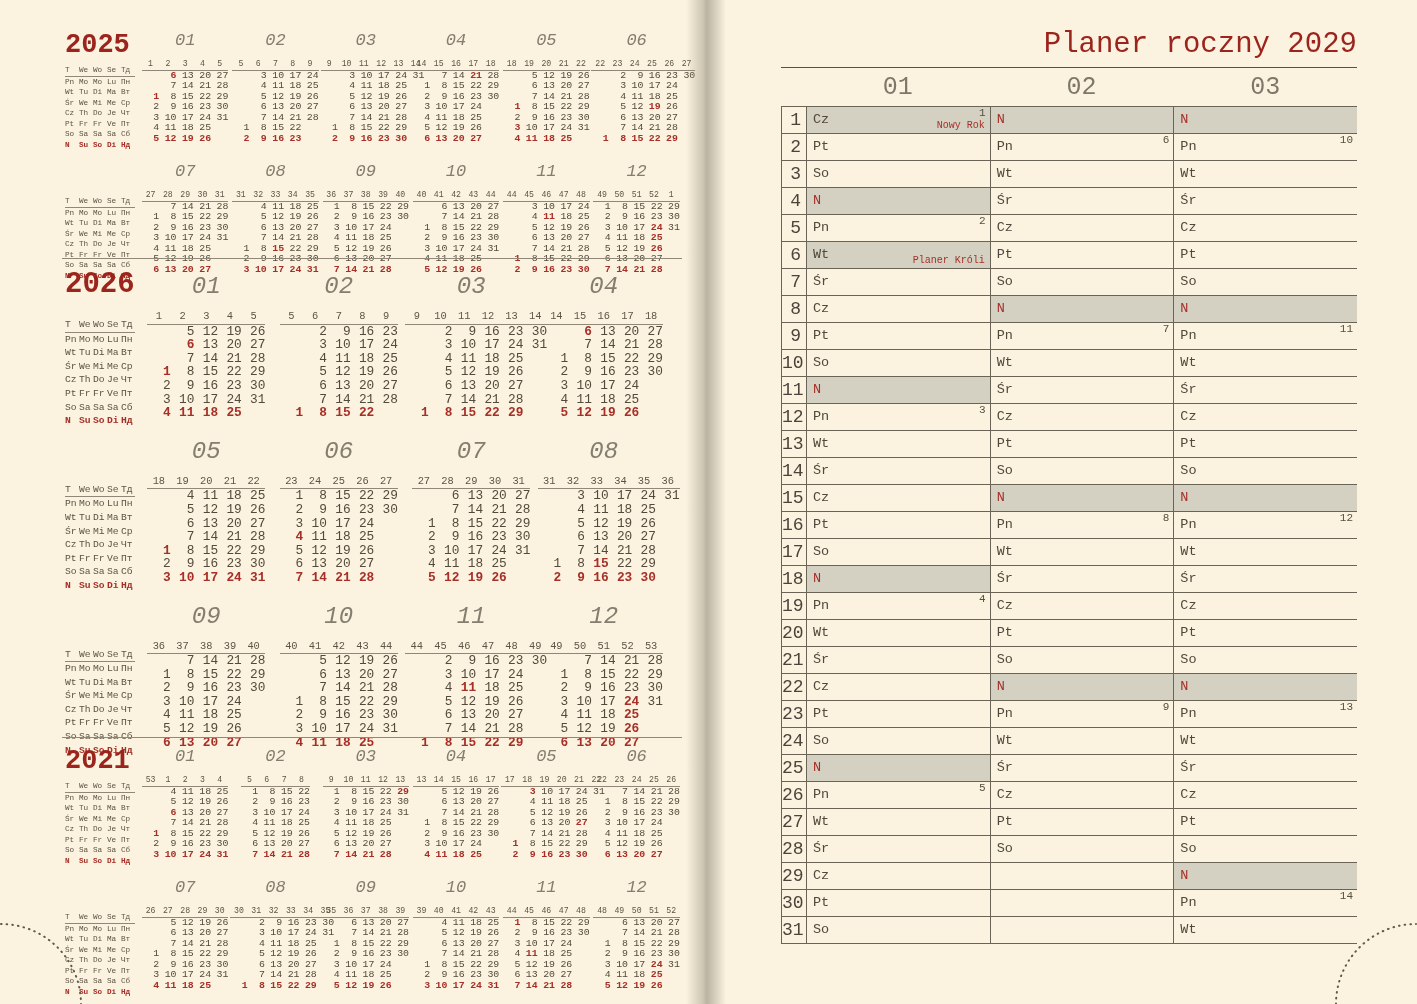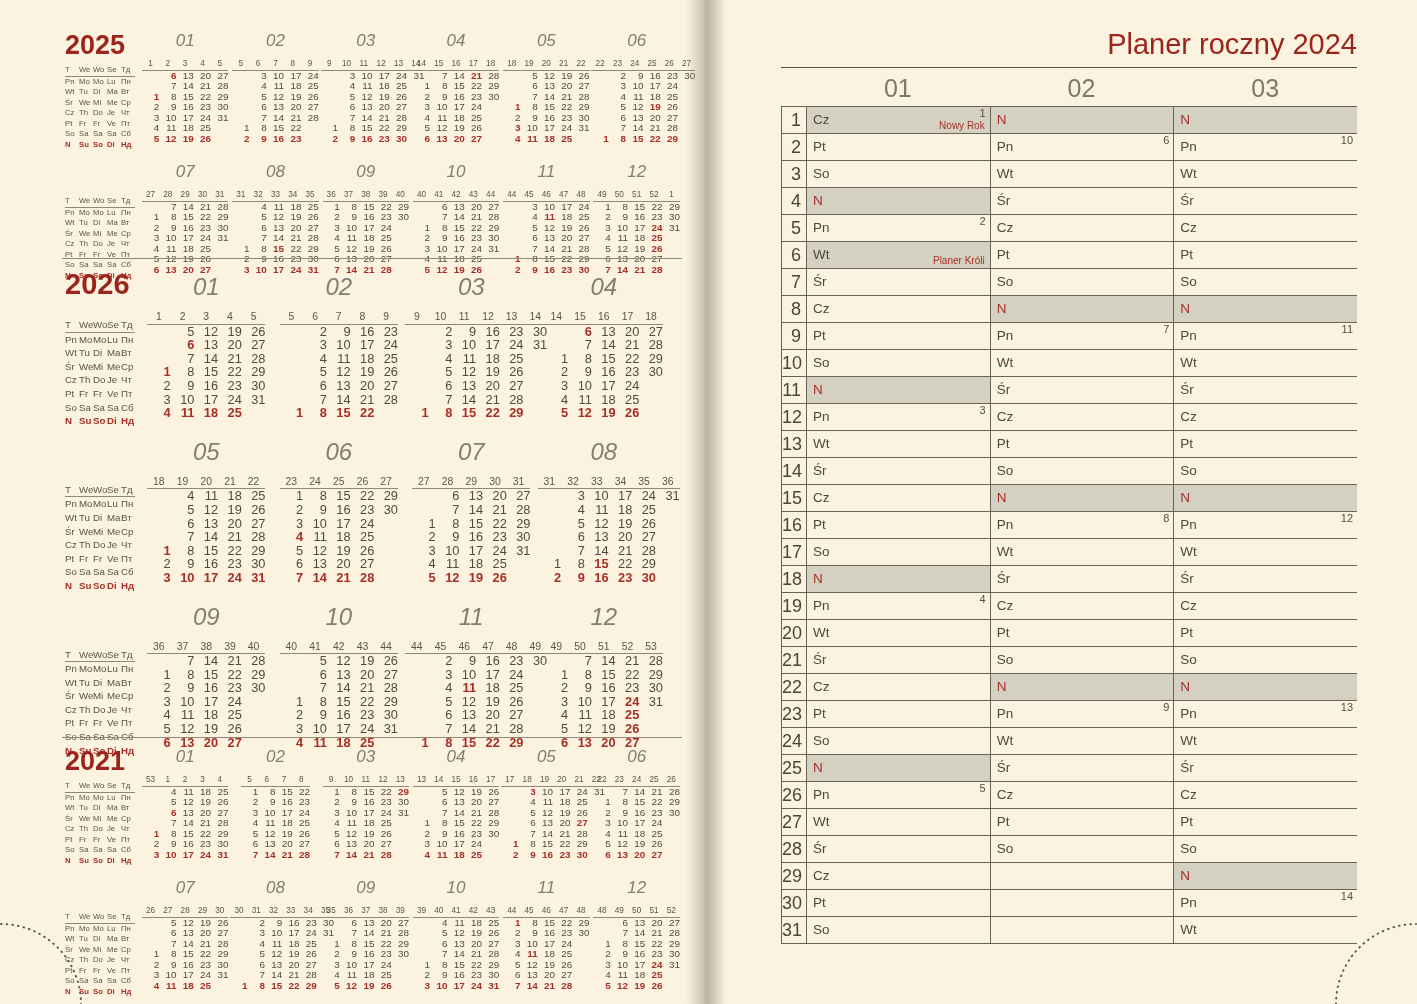--- a/index.html
+++ b/index.html
@@ -1,17 +1,17 @@
 <!DOCTYPE html>
 <html><head>
 <meta charset="utf-8">
 <style>
   html,body{margin:0;padding:0;}
   .spread{position:relative;width:1417px;height:1004px;background:#fbf2df;overflow:hidden;
-    font-family:Liberation Sans, sans-serif;
+    font-family:Liberation Mono, monospace;
     --red:#a63028;--red-deep:#9b241d;--ink:#544a3b;--gray:#837e6f;--line:#6a6456;--rule:#8f8878;--shade:#d4d0c2;}
   
   .left-page{position:absolute;left:65px;top:0;width:620px;height:1004px;}
   .year-block{position:absolute;left:0;width:620px;}
   .year-label{position:absolute;left:0;top:0;font-weight:bold;color:var(--red-deep);}
   .small .year-label{font-size:27px;}
   .large .year-label{font-size:29px;top:-4px;}
   .small{--colw:17.3px;--rowh:10.5px;--datef:9.9px;--wkf:8.2px;--wdf:7.7px;--labh:21px;--labm:2px;--labf:17px;--slot:90.3px;}
   .large{--colw:23.7px;--rowh:13.6px;--datef:12.8px;--wkf:10.4px;--wdf:9.7px;--labh:30px;--labm:4px;--labf:24px;--slot:132.5px;}
   .month-row{display:flex;margin-bottom:9px;}
@@ -625,21 +625,21 @@
               <div class="d-row cal-line sun"><span>5</span><span>12</span><span>19</span><span>26</span><span></span></div>
             </div>
           </div>
         </div>
       </div>
       <div class="separator" style="top: 258px;"></div>
       <div class="separator" style="top: 737px;"></div>
     </div>
   <div class="gutter"></div>
   <div class="right-page">
-    <div class="plan-title">Planer roczny 2024</div>
+    <div class="plan-title">Planer roczny 2029</div>
     <div class="title-rule"></div>
     <div class="col-headers">
         <div class="col-header">01</div>
         <div class="col-header">02</div>
         <div class="col-header">03</div>
       </div>
     <div class="plan-grid">
         <div class="plan-row">
           <div class="row-num">1</div>
           <div class="plan-cell shaded"><span class="day">Cz</span><span class="wk-sup">1</span><span class="holiday">Nowy Rok</span></div>

